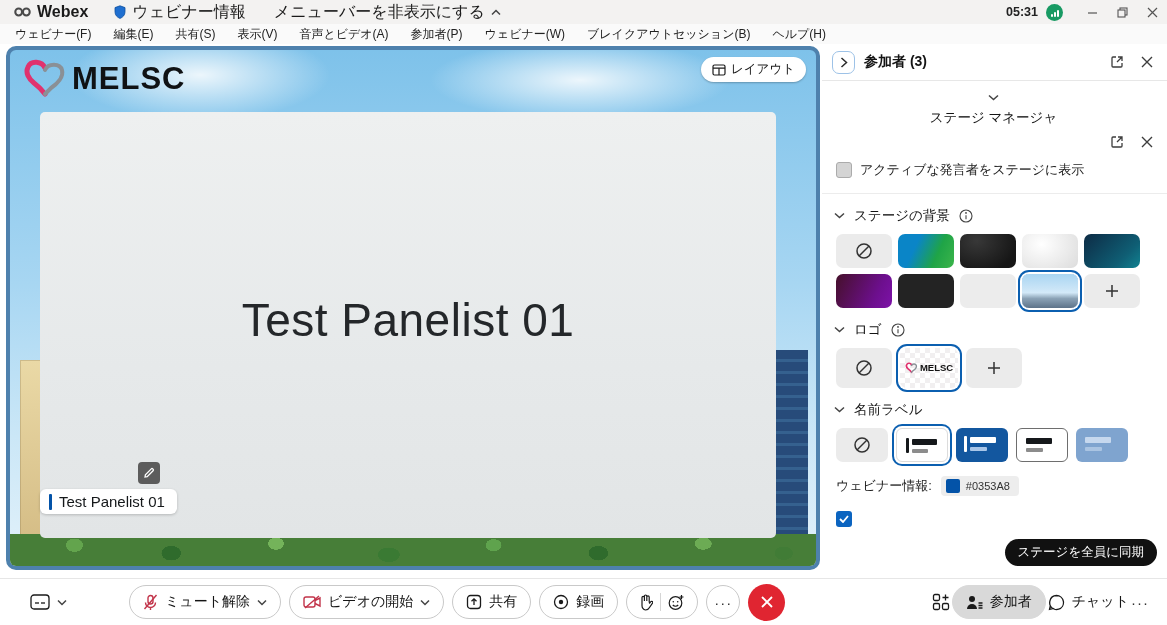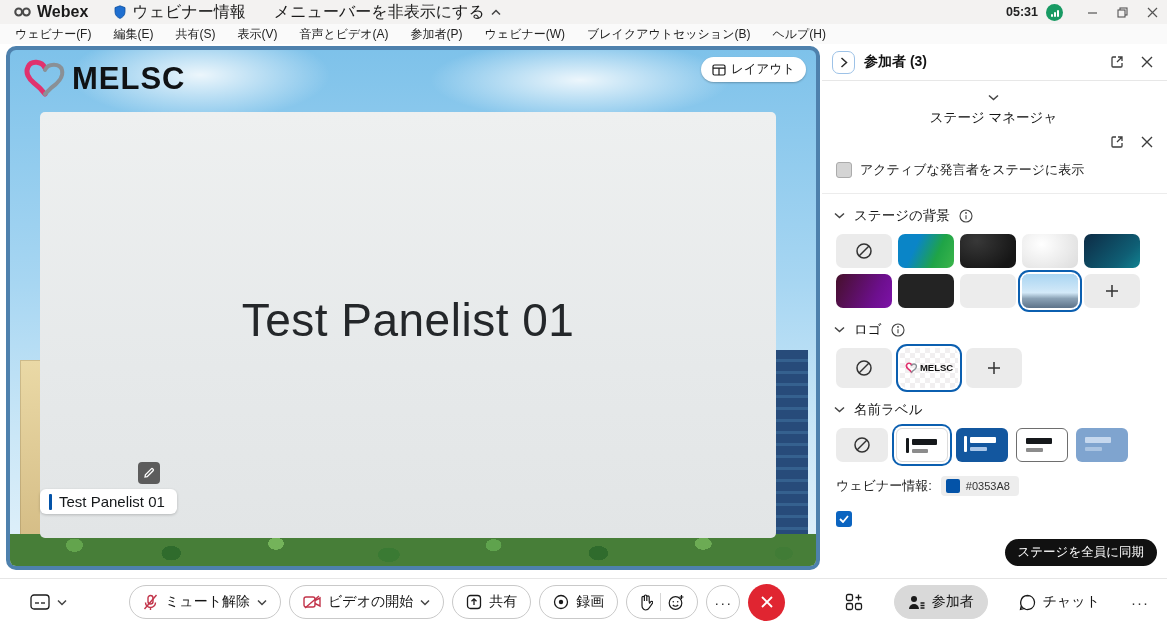--- a/index.html
+++ b/index.html
@@ -111,21 +111,21 @@
     border-top:1px solid #e6e6e6; display:flex; align-items:center; }
   .pill { height:34px; border:1px solid #c9c9c9; border-radius:18px; background:#fff;
     display:flex; align-items:center; gap:7px; padding:0 13px; font-size:14px; color:#141414; cursor:pointer; }
   .pill.iconly { padding:0 12px; }
   .circle-btn { width:34px; height:34px; border:1px solid #c9c9c9; border-radius:50%; background:#fff;
     display:flex; align-items:center; justify-content:center; cursor:pointer; color:#333; }
   #leave-btn { width:37px; height:37px; border-radius:50%; background:#e02531; border:none;
     display:flex; align-items:center; justify-content:center; cursor:pointer; }
   #cc-group { display:flex; align-items:center; gap:7px; margin-left:30px; color:#1a1a1a; cursor:pointer; }
   #tb-center { display:flex; align-items:center; gap:8px; margin-left:62px; }
-  #tb-right { margin-left:auto; display:flex; align-items:center; gap:31px; margin-right:18px; }
+  #tb-right { margin-left:auto; display:flex; align-items:center; gap:2px; margin-right:18px; }
   .tb-item { display:flex; align-items:center; gap:7px; font-size:14px; color:#141414; cursor:pointer; }
   .pill.active { background:#d9d9d9; border-color:#d9d9d9; }
   .vsep { width:1px; height:18px; background:#d5d5d5; }
   .red { color:#c2344a; }
   .dots { font-size:15px; letter-spacing:1px; color:#333; }
 </style>
 </head>
 <body>
 
 <div id="titlebar">

